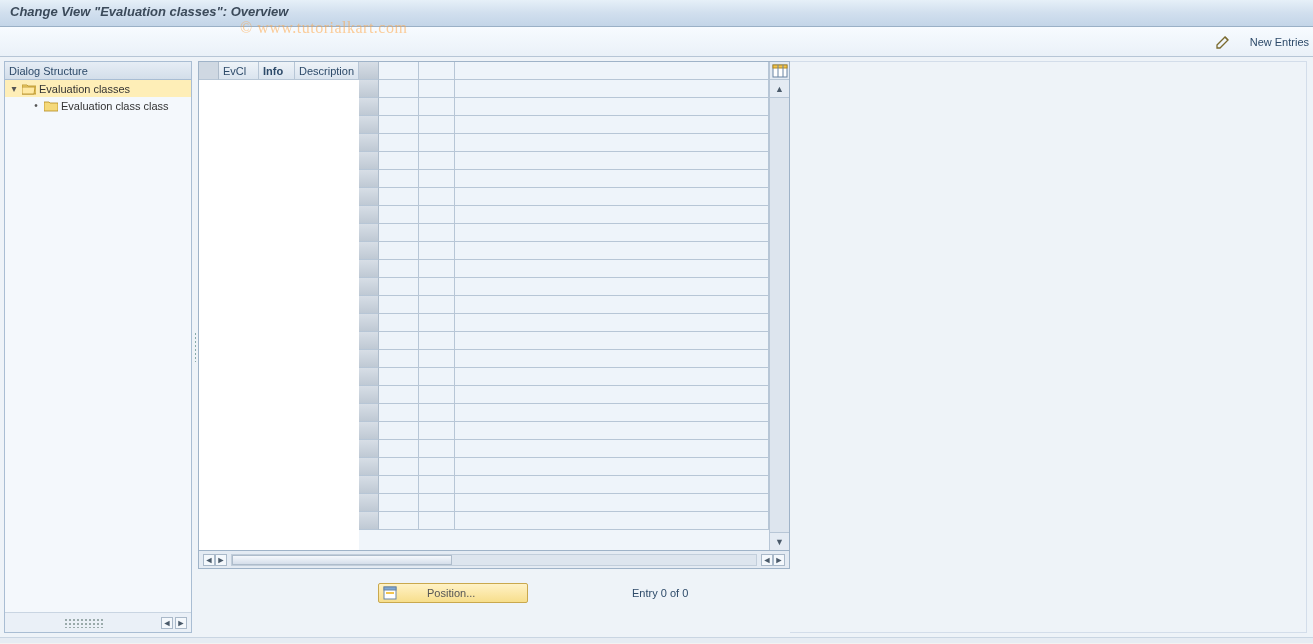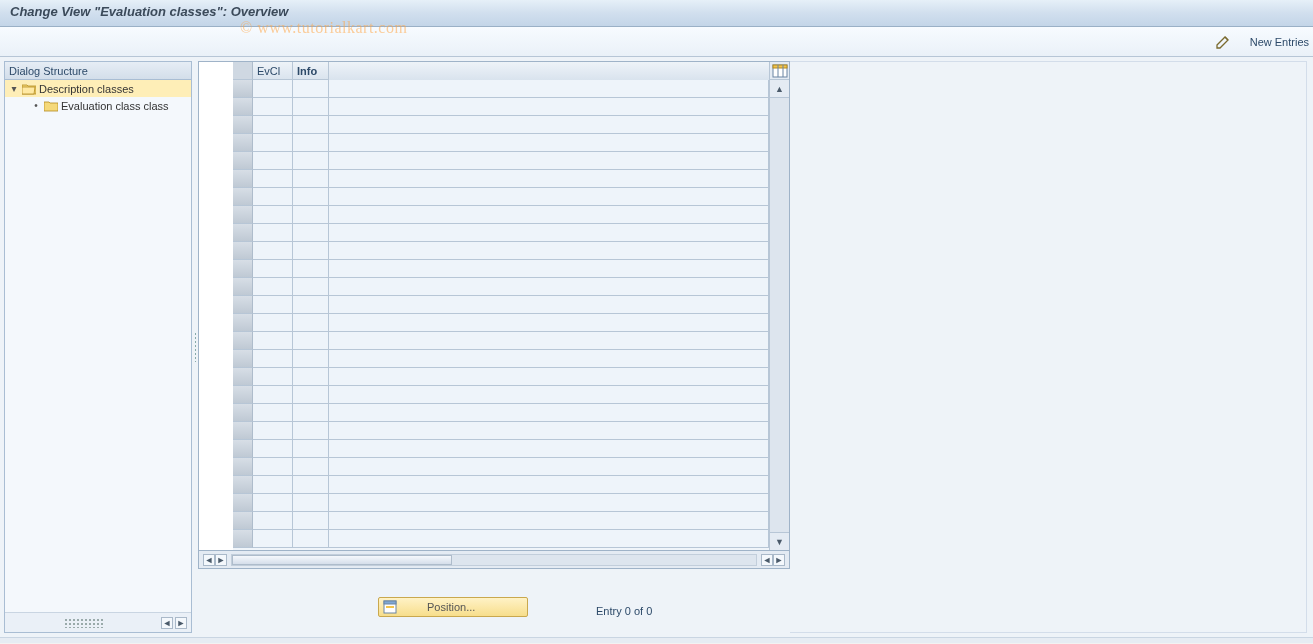--- a/index.html
+++ b/index.html
@@ -129,21 +129,21 @@
       display:flex; flex-direction:column;
     }
     .table-wrap {
       border: 1px solid #9fb3c8;
       background:#fff;
       display:flex;
       height: 490px;
     }
     .table-grid {
       flex: 1 1 auto;
-      display:flex; flex-direction:column;margin-left:34px;
+      display:flex; 
     }
     .thead {
       display:flex;
       height:18px;
       background: linear-gradient(to bottom,#eef3f8,#d9e3ee);
     }
     .th, .td {
       border-right:1px solid #b7c6d6;
       border-bottom:1px solid #b7c6d6;
       height:18px;
@@ -200,23 +200,23 @@
     }
     .hscroll-thumb {
       position:absolute; left:0; top:0;
       width:220px; height:10px;
       background: linear-gradient(to bottom,#f5f8fc,#d5deea);
       border:1px solid #aebccb;
     }
     
     .table-footer {
       height: 48px;
-      display:flex; align-items:flex-end;
+      display:flex; align-items:center;
       padding-left: 180px;
-      gap: 44px;
+      gap: 80px;
     }
     .position-btn {
       width: 150px; height:20px;
       border:1px solid #c9a84e;
       background: linear-gradient(to bottom,#fff2c6,#f7de8c);
       display:flex; align-items:center;
       padding-left:4px; gap:30px;
       color:#555; cursor:pointer;
       border-radius:2px;
     }
@@ -260,21 +260,21 @@
     <div class="panel-header">Dialog Structure</div>
     <div class="tree">
       <div class="tree-row selected">
         <span class="tree-arrow">▾</span>
         <span class="folder-open">
           <svg width="14" height="12" viewBox="0 0 14 12">
               <path d="M0 2h5l1 1h8v8H0z" fill="#f5d97a" stroke="#b48a1e" stroke-width="0.8"></path>
               <path d="M0 4h13l-1 7H0z" fill="#ffe9a3" stroke="#b48a1e" stroke-width="0.8"></path>
             </svg>
         </span>
-        <span>Description classes</span>
+        <span>Evaluation classes</span>
       </div>
       <div class="tree-row child">
         <span class="tree-arrow">•</span>
         <span class="folder-closed">
           <svg width="14" height="12" viewBox="0 0 14 12">
               <path d="M0 2h5l1 1h8v8H0z" fill="#f5d97a" stroke="#b48a1e" stroke-width="0.8"></path>
             </svg>
         </span>
         <span>Evaluation class class</span>
       </div>
@@ -295,20 +295,21 @@
     </div>
 
   <div class="right-panel">
 
     <div class="table-wrap">
       <div class="table-grid">
         <div class="thead">
           <div class="th col-select"></div>
           <div class="th col-evcl">EvCl</div>
           <div class="th col-info">Info</div>
+          <div class="th col-desc">Description</div>
         </div>
         <div class="tbody" id="tbody">
             <div class="row">
               <div class="td col-select"></div>
               <div class="td col-evcl"></div>
               <div class="td col-info"></div>
               <div class="td col-desc"></div>
             </div>
             <div class="row">
               <div class="td col-select"></div>

